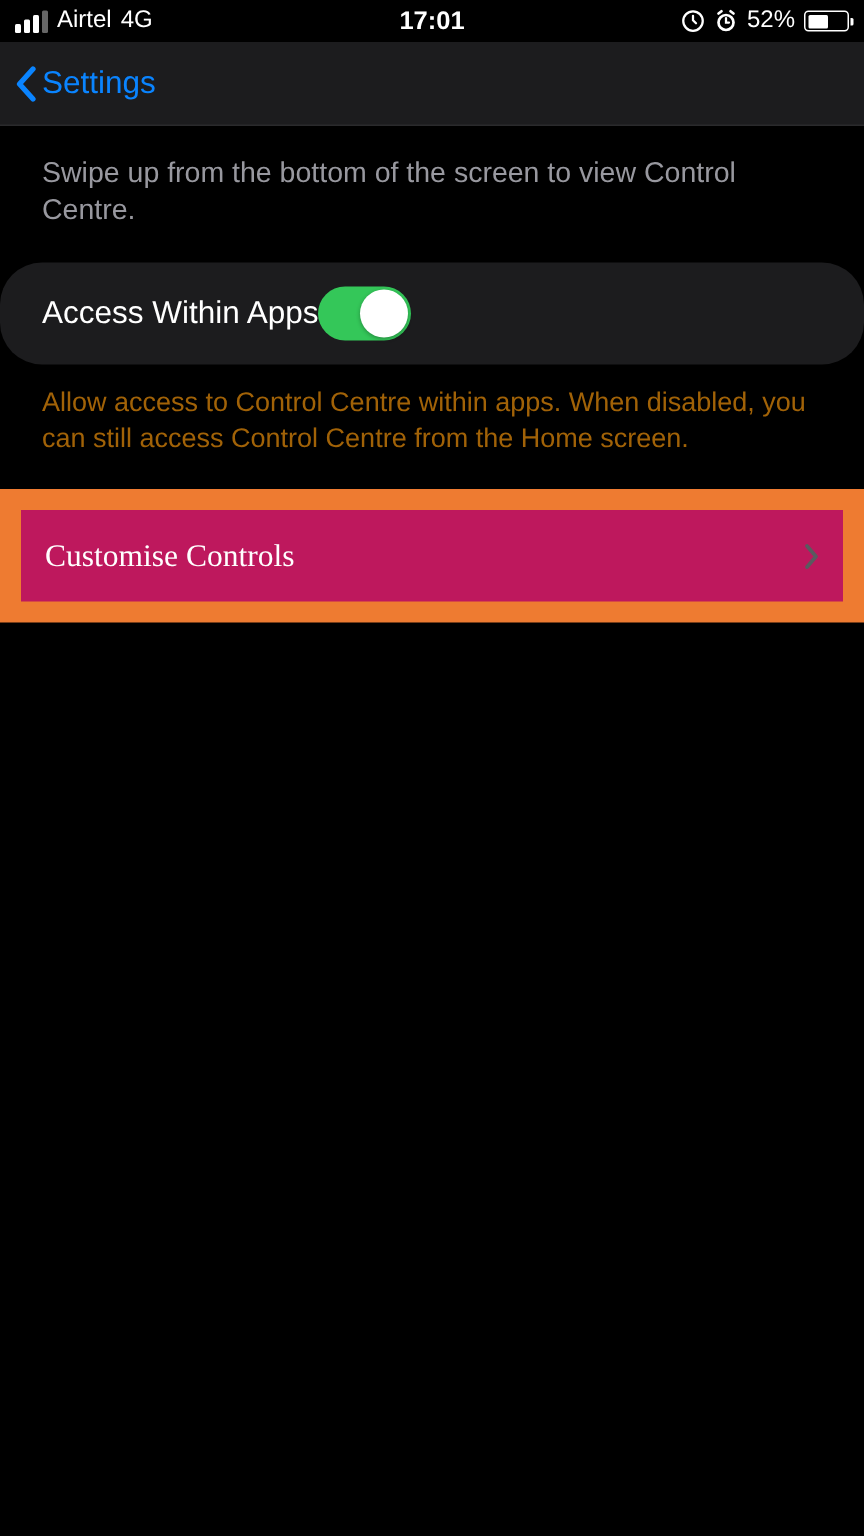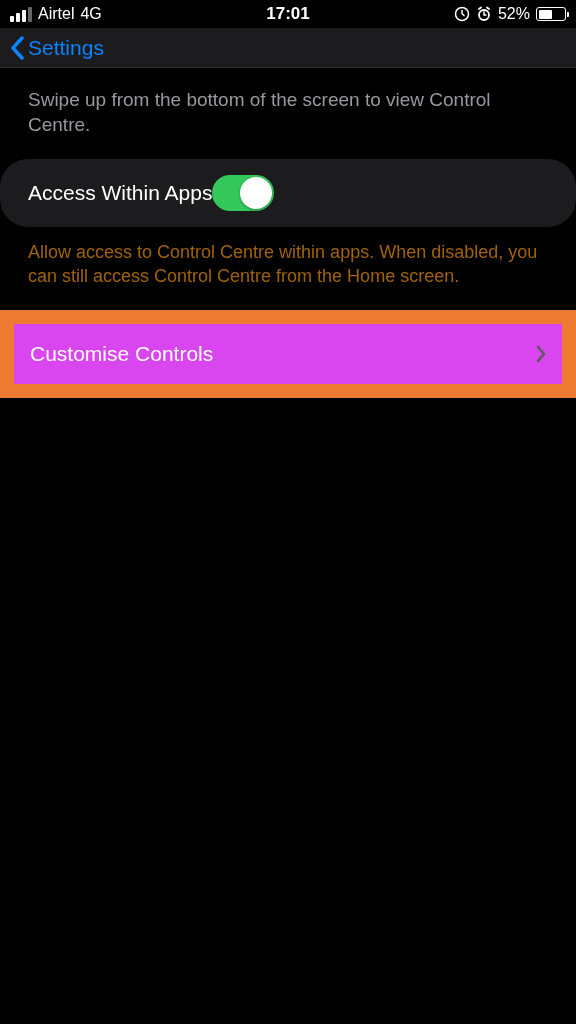--- a/index.html
+++ b/index.html
@@ -86,21 +86,21 @@
     }
     .battery-fill {
       width: 52%;
       height: 100%;
       background: #fff;
       border-radius: 1px;
     }
     
     
     .nav-bar {
-      height: 40px;
+      height: 56px;
       background: #1c1c1e;
       display: flex;
       align-items: center;
       position: relative;
       border-bottom: 1px solid #2a2a2c;
     }
     .back-button {
       display: flex;
       align-items: center;
       color: #0a84ff;
@@ -166,26 +166,27 @@
       padding: 14px 28px 22px 28px;
       color: #a16207;
       font-size: 18px;
       line-height: 1.3;
     }
     .highlight-box {
       background: #ee7b31;
       padding: 14px;
     }
     .highlight-row {
-      background: #d946ef;
+      background: #be185d;
       display: flex;
       align-items: center;
       justify-content: space-between;
       padding: 18px 16px 18px 16px;
       cursor: pointer;
+      font-family: Liberation Serif, serif;
     }
     .chevron-right {
       width: 10px;
       height: 18px;
       color: #5a5a5f;
     }
   </style>
 </head>
 <body>
 

